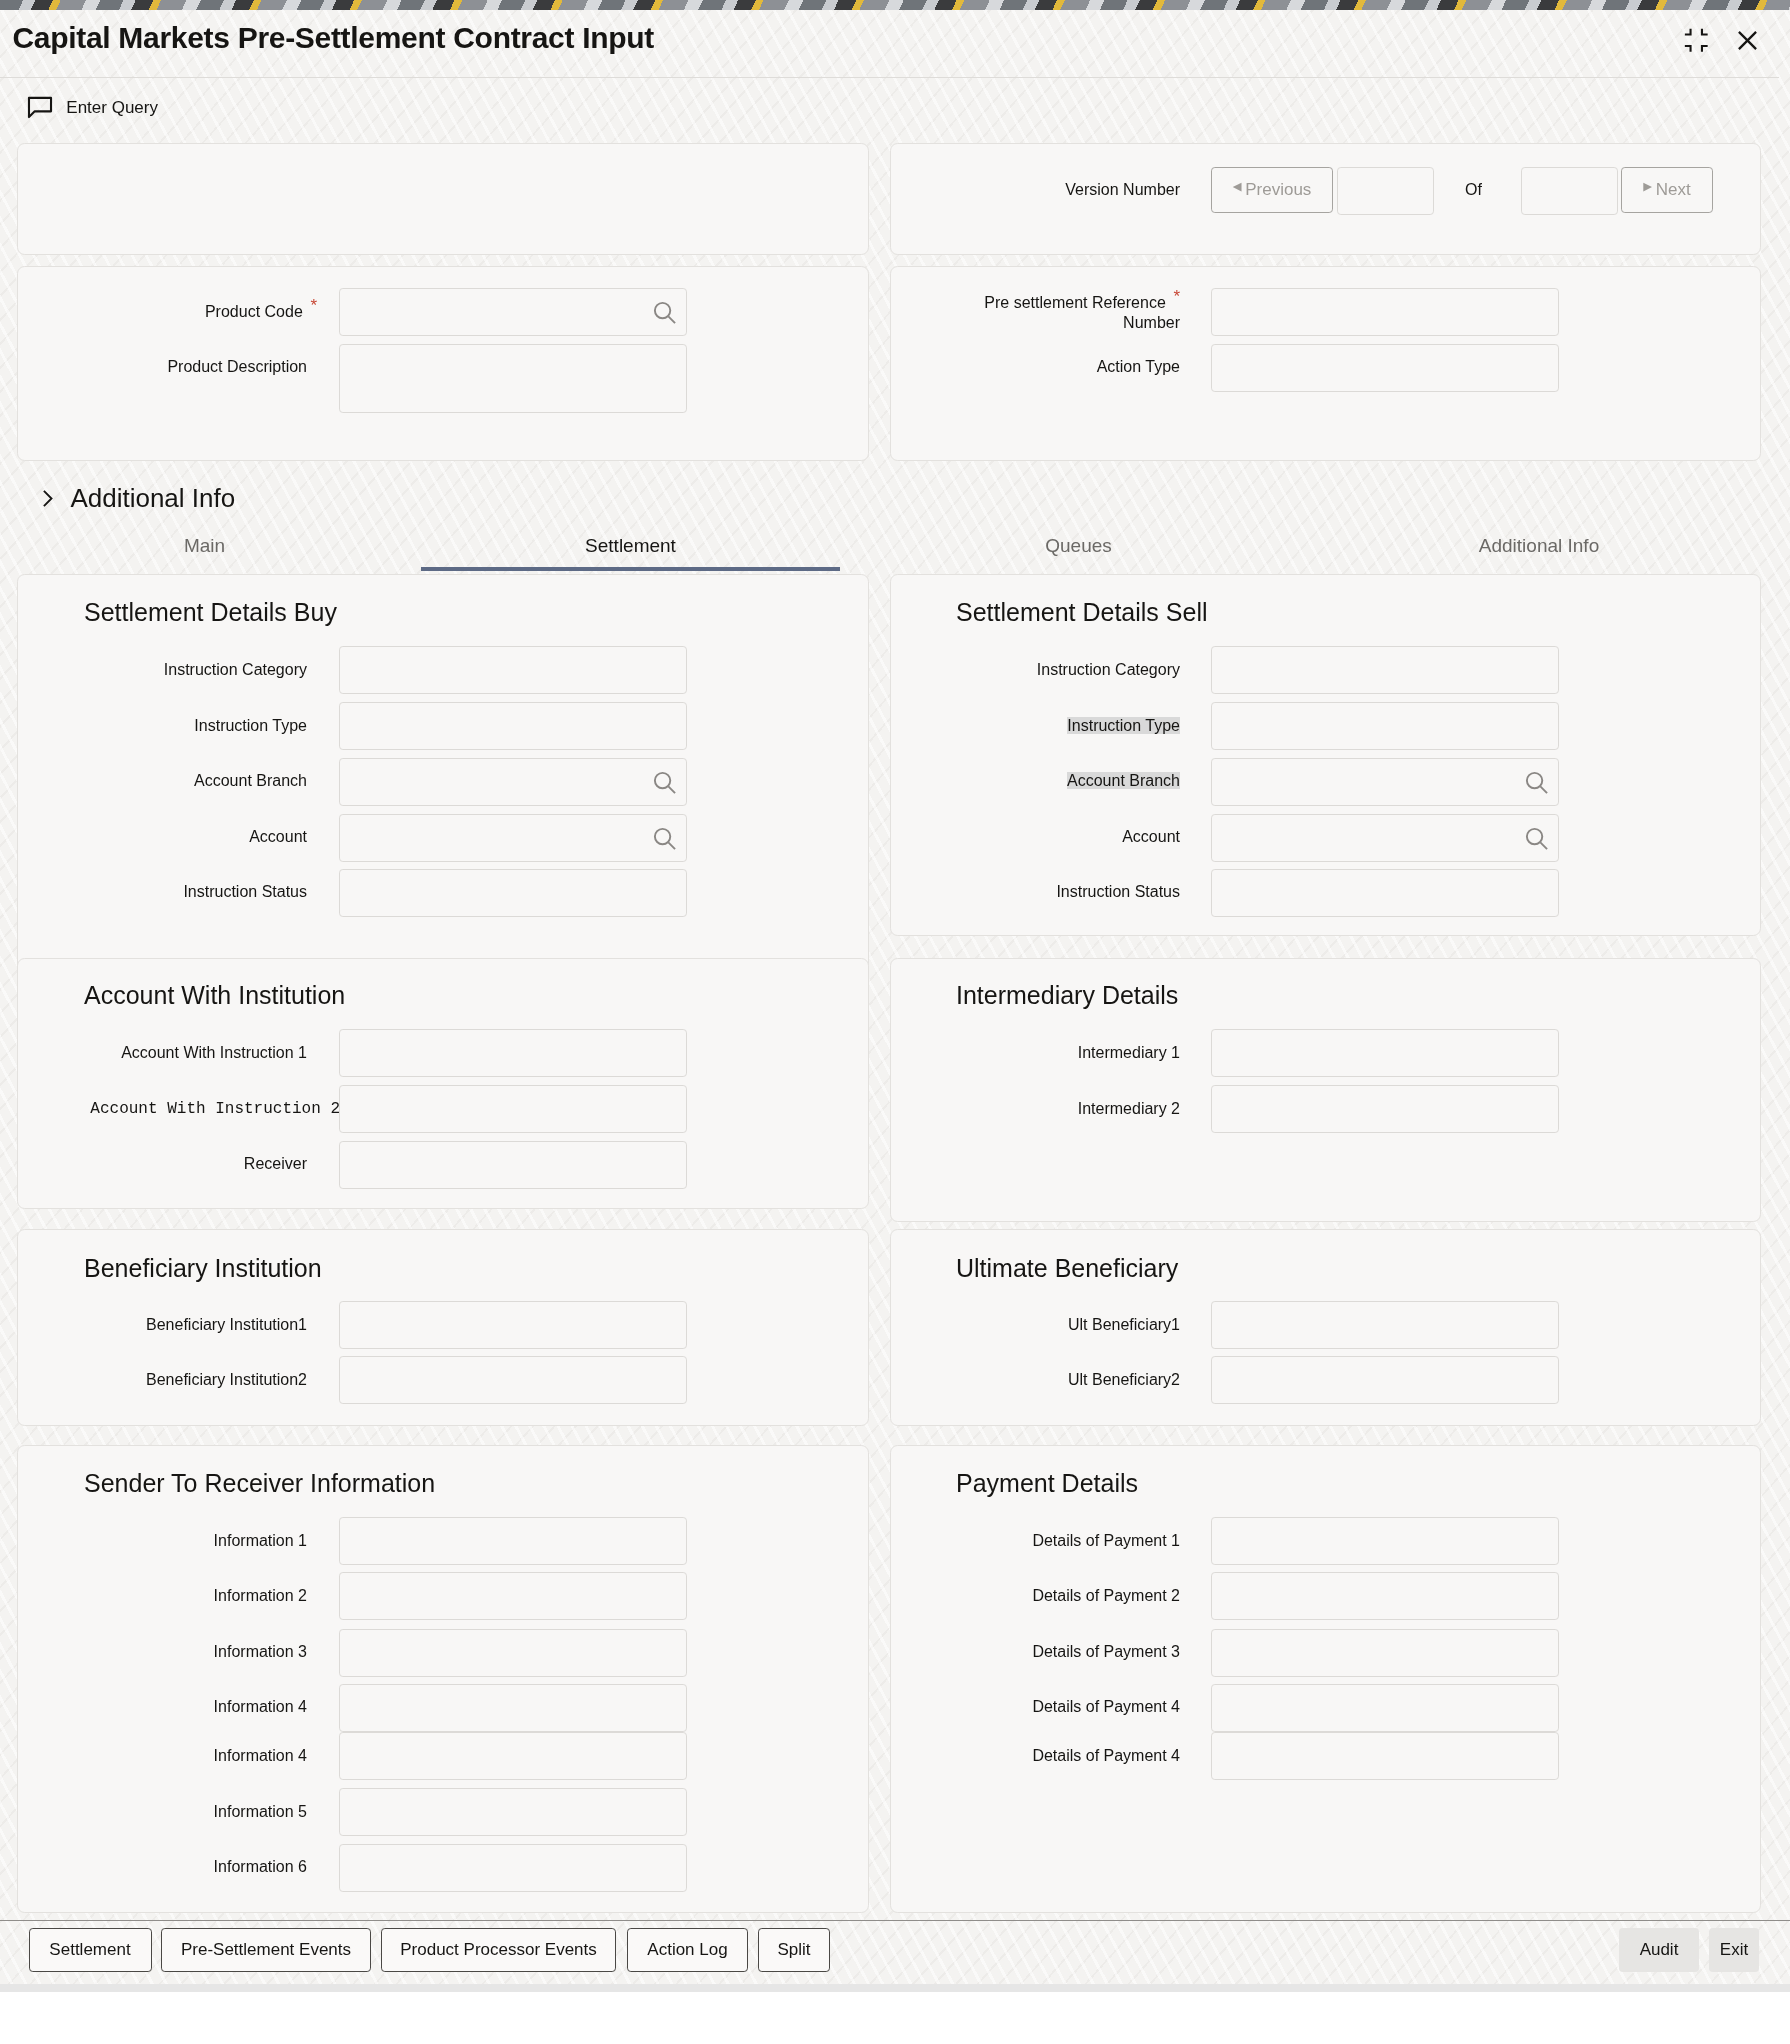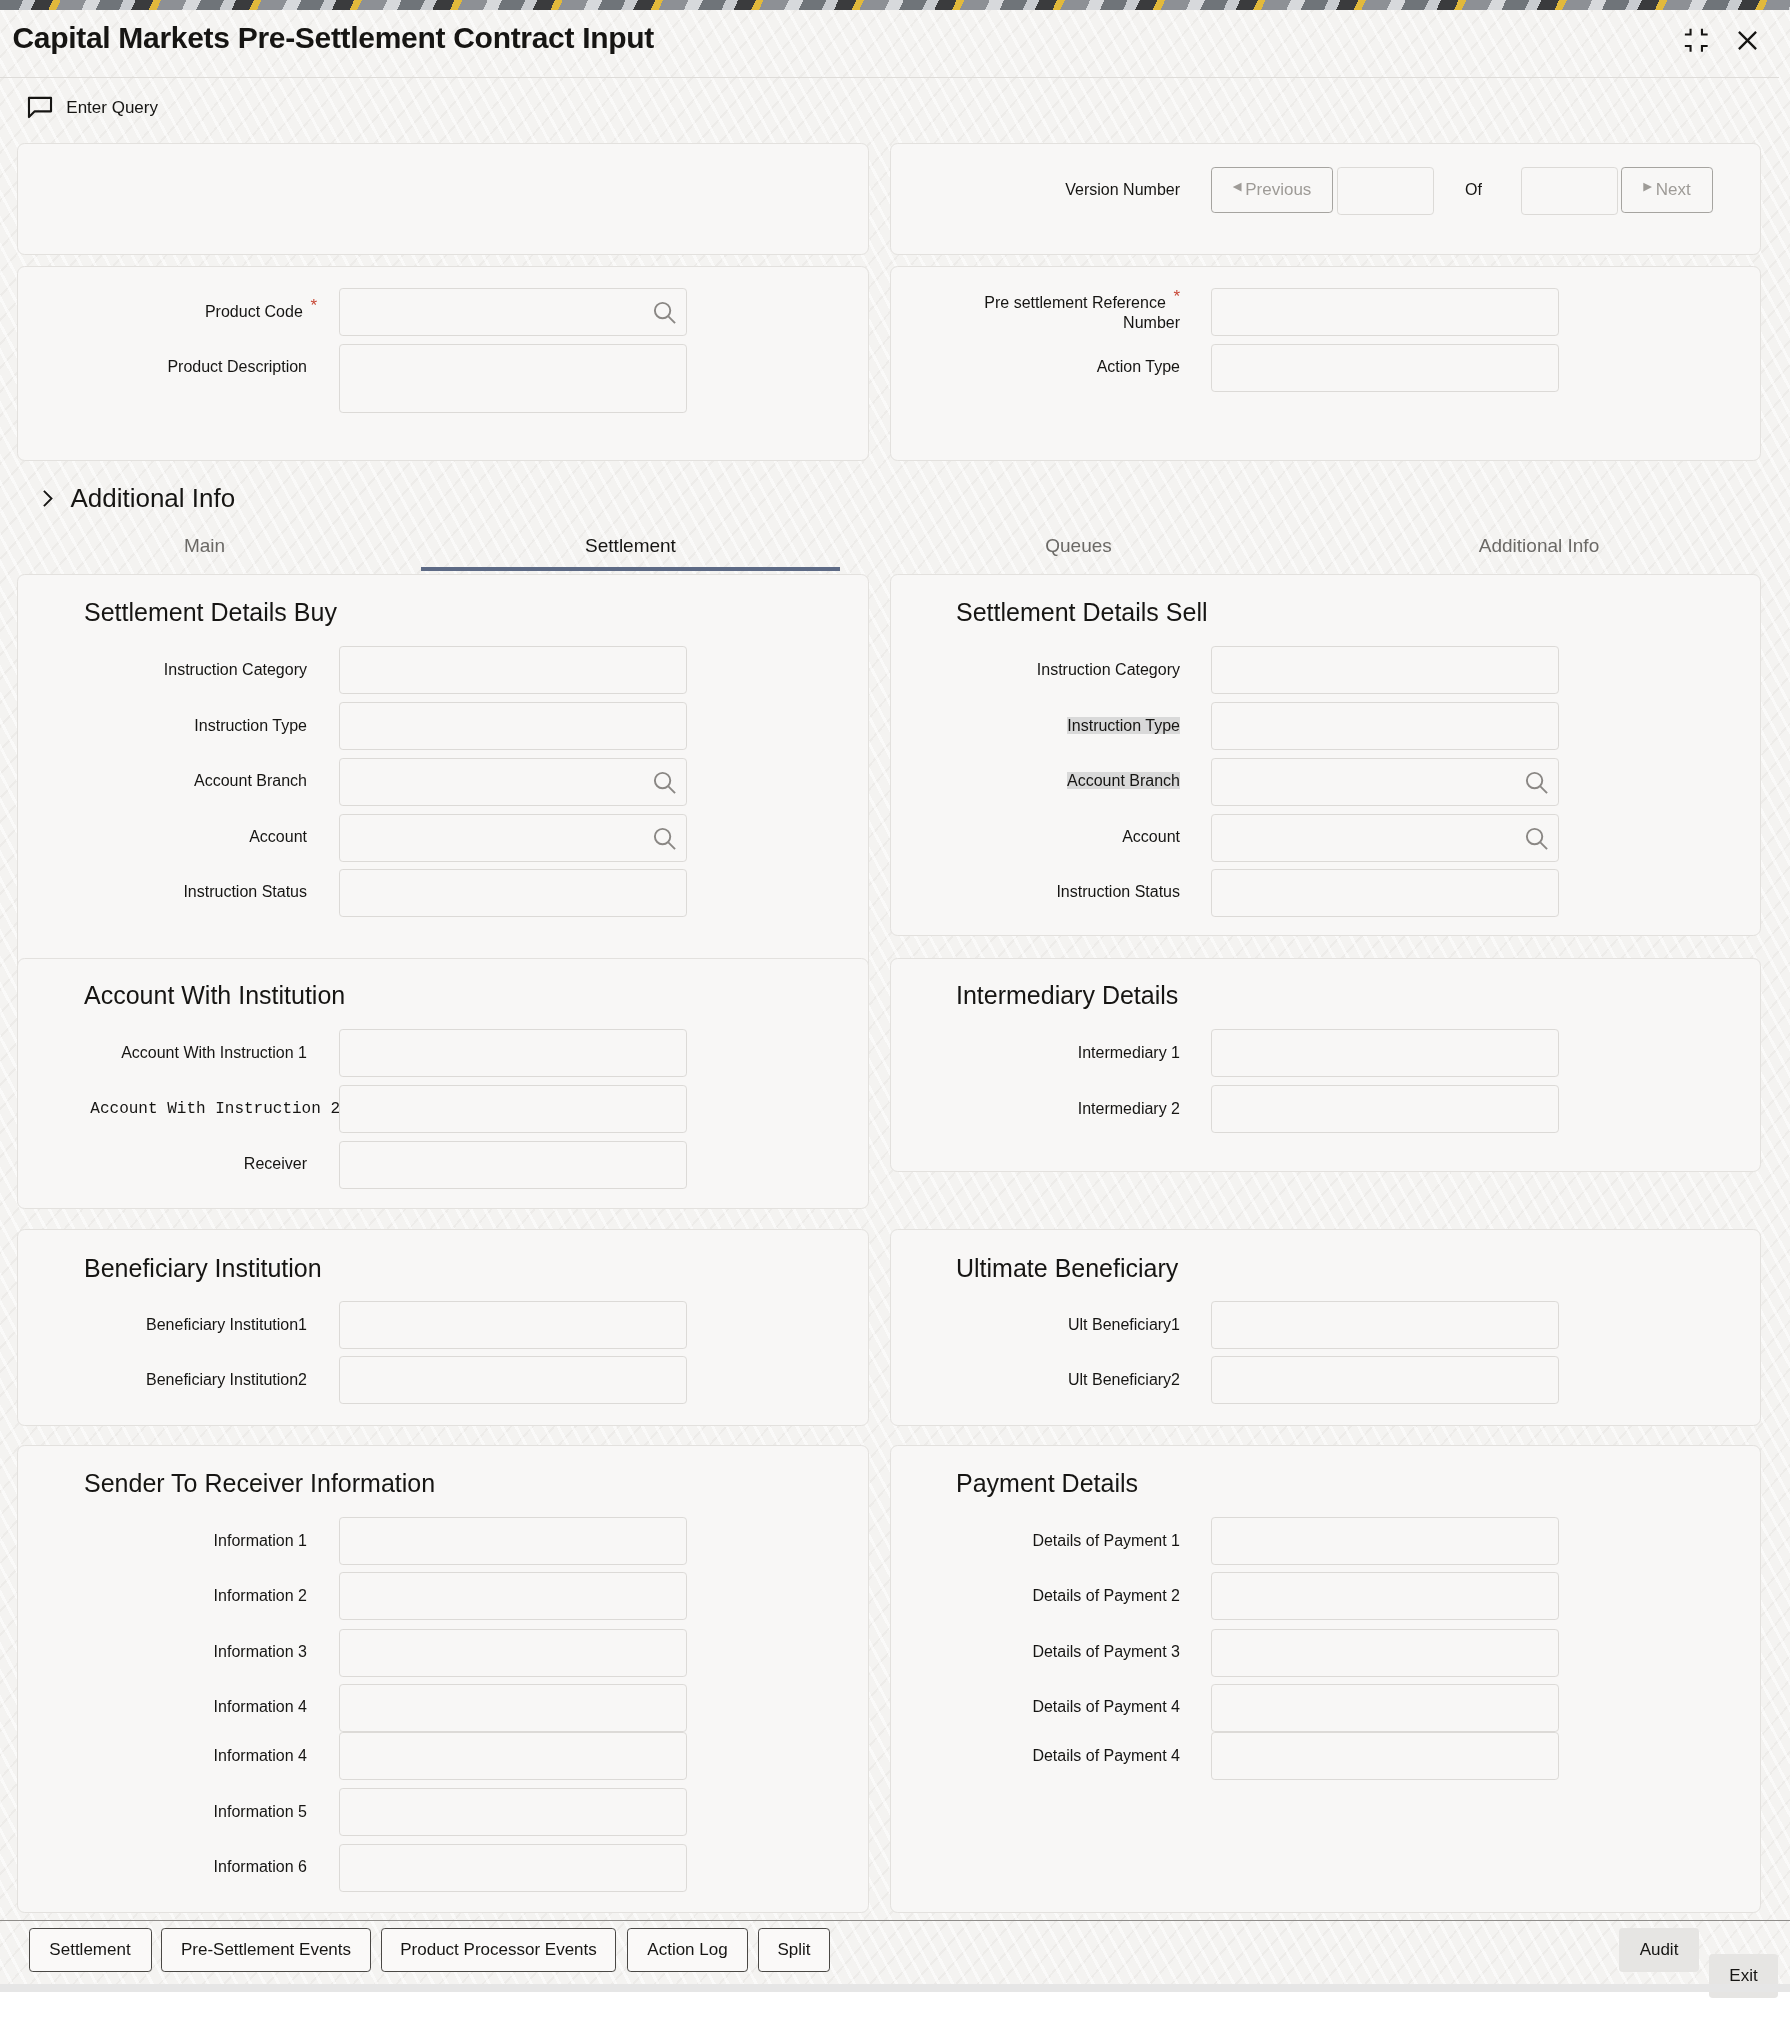--- a/index.html
+++ b/index.html
@@ -199,21 +199,21 @@
   <div class="panel" style="left:17px; top:958px; width:852px; height:251px;">
     <div class="sec-title" style="left:66px; top:22px;">Account With Institution</div>
     <div class="lbl" style="right:561px; top:85px;">Account With Instruction 1</div>
     <div class="inp" style="left:321px; top:70px; width:348px;"></div>
     <div class="lbl" style="right:528px; top:141px;font-family:Liberation Mono, monospace;">Account With Instruction 2</div>
     <div class="inp" style="left:321px; top:126px; width:348px;"></div>
     <div class="lbl" style="right:561px; top:196px;">Receiver</div>
     <div class="inp" style="left:321px; top:182px; width:348px;"></div>
   </div>
 
-  <div class="panel" style="left:890px; top:958px; width:871px; height:214px;">
+  <div class="panel" style="left:890px; top:958px; width:871px; height:264px;">
     <div class="sec-title" style="left:65px; top:22px;">Intermediary Details</div>
     <div class="lbl" style="right:580px; top:85px;text-align:center;">Intermediary 1</div>
     <div class="inp" style="left:320px; top:70px; width:348px;"></div>
     <div class="lbl" style="right:580px; top:141px;">Intermediary 2</div>
     <div class="inp" style="left:320px; top:126px; width:348px;"></div>
   </div>
 
   <div class="panel" style="left:17px; top:1229px; width:852px; height:197px;">
     <div class="sec-title" style="left:66px; top:24px;">Beneficiary Institution</div>
     <div class="lbl" style="right:561px; top:86px;">Beneficiary Institution1</div>
@@ -262,16 +262,16 @@
     <div class="inp" style="left:320px; top:286px; width:348px;"></div>
   </div>
 
   <div class="footer-rule"></div>
   <div class="fbtn" style="left:28.5px; width:123px;">Settlement</div>
   <div class="fbtn" style="left:161px; width:210px;">Pre-Settlement Events</div>
   <div class="fbtn" style="left:381px; width:235px;">Product Processor Events</div>
   <div class="fbtn" style="left:627px; width:121px;">Action Log</div>
   <div class="fbtn" style="left:758px; width:72px;">Split</div>
   <div class="fbtn flat" style="left:1619px; width:80px;">Audit</div>
-  <div class="fbtn flat" style="left:1709px; width:69px;margin-top:26px;">Exit</div>
+  <div class="fbtn flat" style="left:1709px; width:50px;">Exit</div>
 </div>
 <div class="bottom-strip"></div>
 
 
 </body></html>

